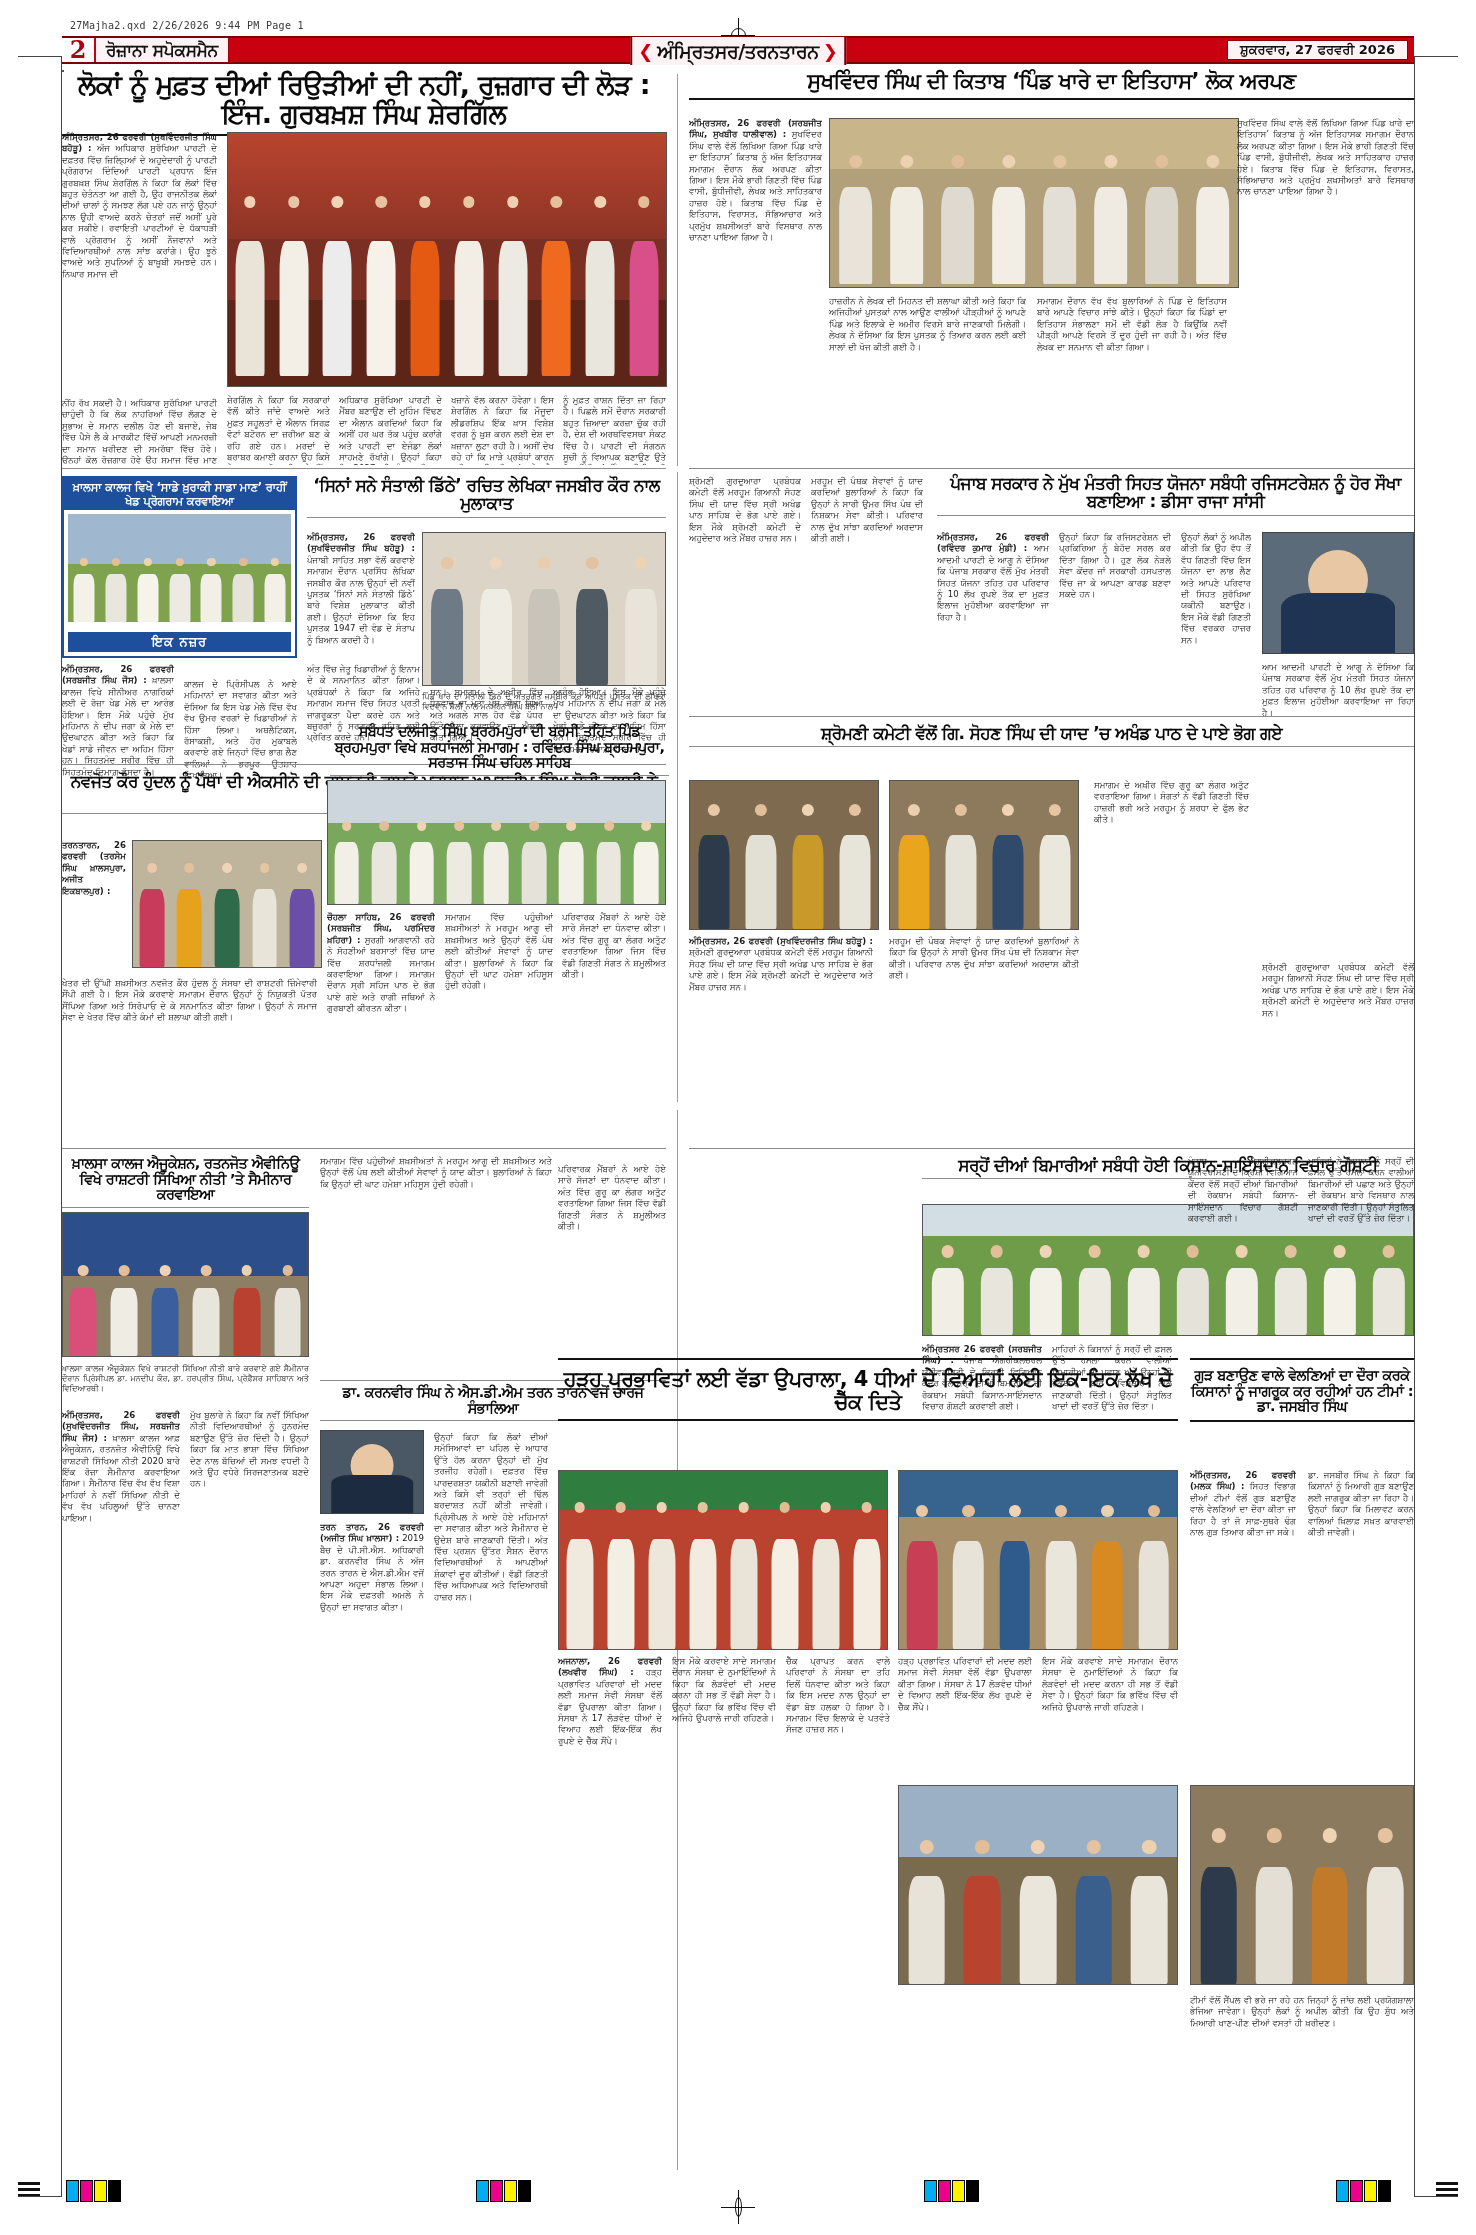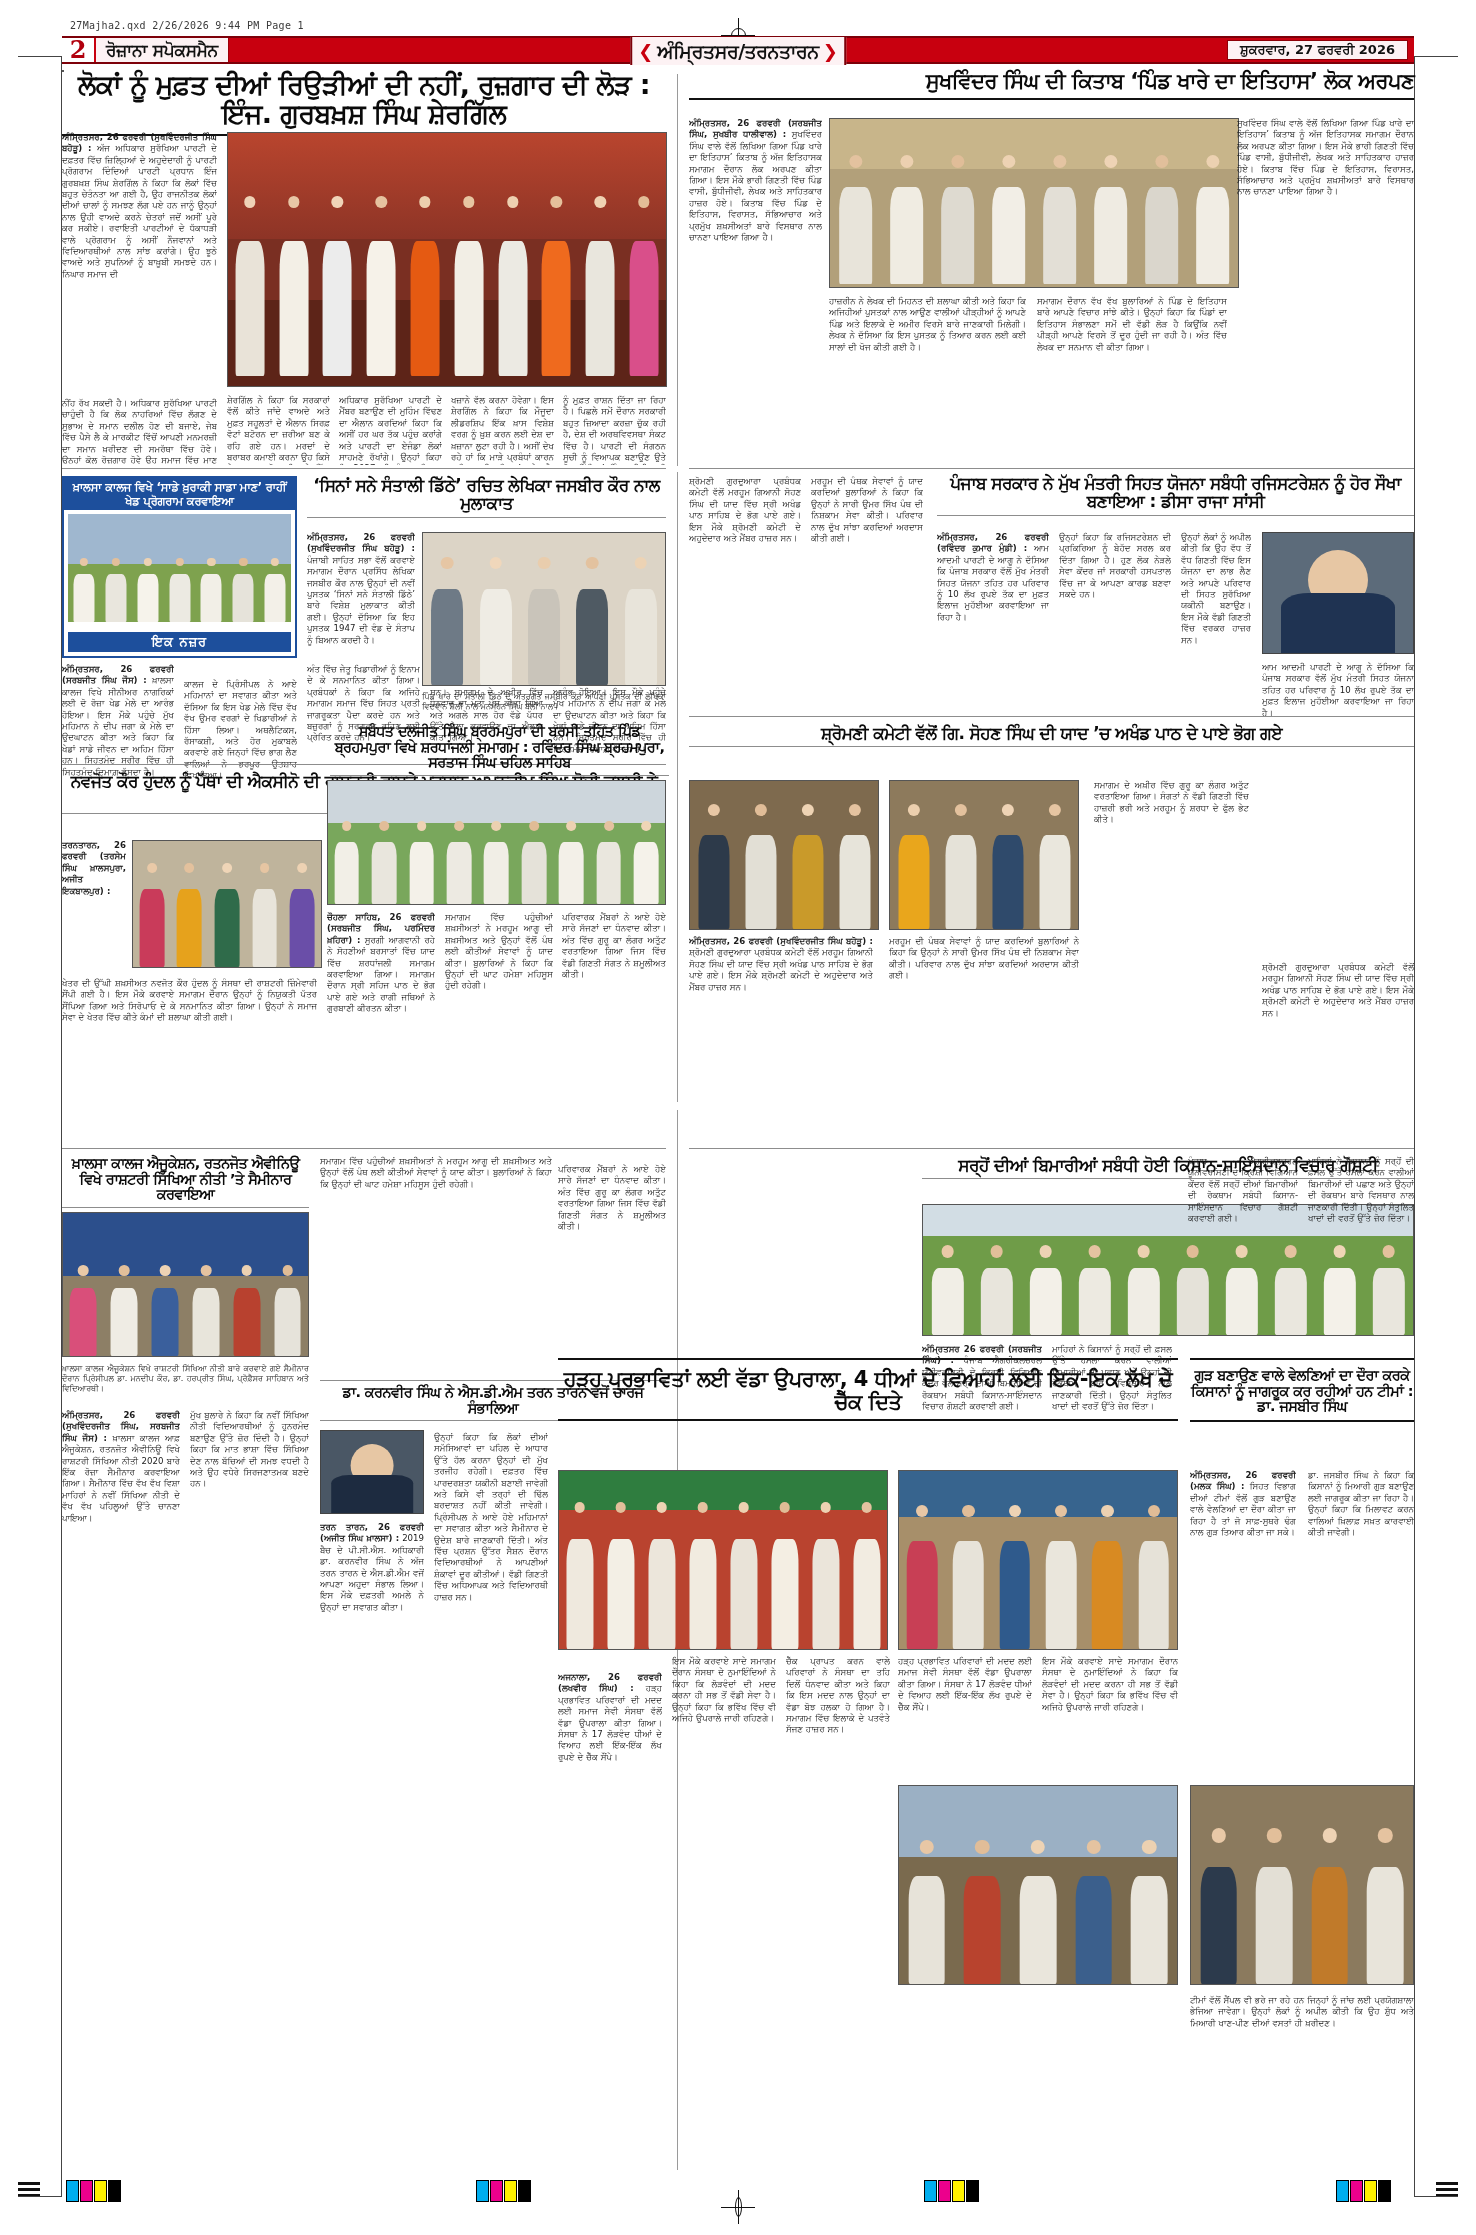--- a/index.html
+++ b/index.html
@@ -237,21 +237,21 @@
     <span>ਅੱਜ ਅਧਿਕਾਰ ਸੁਰੱਖਿਆ ਪਾਰਟੀ ਦੇ ਦਫ਼ਤਰ ਵਿੱਚ ਜ਼ਿਲ੍ਹਿਆਂ ਦੇ ਅਹੁਦੇਦਾਰੀ ਨੂੰ ਪਾਰਟੀ ਪ੍ਰੋਗਰਾਮ ਦਿੰਦਿਆਂ ਪਾਰਟੀ ਪ੍ਰਧਾਨ ਇੰਜ ਗੁਰਬਖ਼ਸ਼ ਸਿੰਘ ਸ਼ੇਰਗਿੱਲ ਨੇ ਕਿਹਾ ਕਿ ਲੋਕਾਂ ਵਿੱਚ ਬਹੁਤ ਚੇਤੰਨਤਾ ਆ ਗਈ ਹੈ, ਉਹ ਰਾਜਨੀਤਕ ਲੋਕਾਂ ਦੀਆਂ ਚਾਲਾਂ ਨੂੰ ਸਮਝਣ ਲੱਗ ਪਏ ਹਨ ਜਾਨੂੰ ਉਨ੍ਹਾਂ ਨਾਲ ਉਹੀ ਵਾਅਦੇ ਕਰਨੇ ਚੇਤਰਾਂ ਜਦੋਂ ਅਸੀਂ ਪੂਰੇ ਕਰ ਸਕੀਏ। ਰਵਾਇਤੀ ਪਾਰਟੀਆਂ ਦੇ ਧੱਕਾਧੜੀ ਵਾਲੇ ਪ੍ਰੋਗਰਾਮ ਨੂੰ ਅਸੀਂ ਨੌਜਵਾਨਾਂ ਅਤੇ ਵਿਦਿਆਰਥੀਆਂ ਨਾਲ ਸਾਂਝ ਕਰਾਂਗੇ। ਉਹ ਝੂਠੇ ਵਾਅਦੇ ਅਤੇ ਸੁਪਨਿਆਂ ਨੂੰ ਬਾਖ਼ੂਬੀ ਸਮਝਦੇ ਹਨ। ਨਿਘਾਰ ਸਮਾਜ ਦੀ</span>
   </div>
   <div class="body-txt" style="position:absolute;left:0;top:328px;width:155px;height:66px;"><span>ਨੀਂਹ ਰੱਖ ਸਕਦੀ ਹੈ। ਅਧਿਕਾਰ ਸੁਰੱਖਿਆ ਪਾਰਟੀ ਚਾਹੁੰਦੀ ਹੈ ਕਿ ਲੋਕ ਨਾਹਰਿਆਂ ਵਿੱਚ ਲੱਗਣ ਦੇ ਸੁਭਾਅ ਦੇ ਸਮਾਨ ਦਲੀਲ ਹੋਣ ਦੀ ਬਜਾਏ, ਜੇਬ ਵਿੱਚ ਪੈਸੇ ਲੈ ਕੇ ਮਾਰਕੀਟ ਵਿੱਚੋਂ ਆਪਣੀ ਮਨਮਰਜ਼ੀ ਦਾ ਸਮਾਨ ਖ਼ਰੀਦਣ ਦੀ ਸਮਰੱਥਾ ਵਿੱਚ ਹੋਵੇ। ਉਨ੍ਹਾਂ ਕੋਲ ਰੋਜ਼ਗਾਰ ਹੋਵੇ ਉਹ ਸਮਾਜ ਵਿੱਚ ਮਾਣ ਸਨਮਾਨ ਦੀ ਜ਼ਿੰਦਗੀ ਜੀਵੇ। ਸਰਕਾਰ ਦੀ ਜ਼ਿੰਮੇਵਾਰੀ ਬਣਦੀ ਹੈ ਕਿ ਉਹ ਲੋਕਾਂ ਨੂੰ ਮੁਫ਼ਤ ਦੀਆਂ ਰਿਉੜੀਆਂ ਵੰਡਣ ਦੀ ਥਾਂ ਰੁਜ਼ਗਾਰ ਮੁਹੱਈਆ ਕਰਵਾਏ।</span></div>
 
   <div class="body-txt" style="position:absolute;left:165px;top:325px;width:103px;height:70px;"><span>ਸ਼ੇਰਗਿੱਲ ਨੇ ਕਿਹਾ ਕਿ ਸਰਕਾਰਾਂ ਵੱਲੋਂ ਕੀਤੇ ਜਾਂਦੇ ਵਾਅਦੇ ਅਤੇ ਮੁਫ਼ਤ ਸਹੂਲਤਾਂ ਦੇ ਐਲਾਨ ਸਿਰਫ਼ ਵੋਟਾਂ ਬਟੋਰਨ ਦਾ ਜ਼ਰੀਆ ਬਣ ਕੇ ਰਹਿ ਗਏ ਹਨ। ਮਰਦਾਂ ਦੇ ਬਰਾਬਰ ਕਮਾਈ ਕਰਨਾ ਉਹ ਕਿਸੇ ਦੇ ਮੁਥਾਜ ਨਾ ਹੋਣ। ਇਸ ਸ਼ੇਰਗਿੱਲ ਨੇ ਕਿਹਾ ਕਿ ਅਧਿਕਾਰ ਸੁਰੱਖਿਆ ਪਾਰਟੀ ਦੇਸ਼ ਦਾ ਮੁਦਰਾ/ਰੋਜ਼ਗਾਰ ਢਾਂਚਾ ਮਜ਼ਬੂਤ ਕਰੇਗੀ। ਪੀ ਡਬਲਿਊ ਡੀ, ਪ੍ਰਾਇਮਰੀ ਸਿੱਖਿਆ ਅਤੇ ਪ੍ਰਾਇਮਰੀ ਹੈਲਥ ਸਿਸਟਮ ਨੂੰ ਐਕਸ਼ਨ ਕਰਨੇ ਦਾ ਬਣਾਉਣ ਲਈ ਸਾਨੂੰ ਸਭ ਨੂੰ ਬਹੁਤ ਮੇਹਨਤ ਕਰਨੀ ਪਵੇਗੀ।</span></div>
   <div class="body-txt" style="position:absolute;left:277px;top:325px;width:103px;height:70px;"><span>ਅਧਿਕਾਰ ਸੁਰੱਖਿਆ ਪਾਰਟੀ ਦੇ ਮੈਂਬਰ ਬਣਾਉਣ ਦੀ ਮੁਹਿੰਮ ਵਿੱਢਣ ਦਾ ਐਲਾਨ ਕਰਦਿਆਂ ਕਿਹਾ ਕਿ ਅਸੀਂ ਹਰ ਘਰ ਤੱਕ ਪਹੁੰਚ ਕਰਾਂਗੇ ਅਤੇ ਪਾਰਟੀ ਦਾ ਏਜੰਡਾ ਲੋਕਾਂ ਸਾਹਮਣੇ ਰੱਖਾਂਗੇ। ਉਨ੍ਹਾਂ ਕਿਹਾ ਕਿ 2027 ਦੀ ਪੰਜਾਬ ਵਿਧਾਨ ਸਭਾ ਚੋਣ ਵਿੱਚ ਪਾਰਟੀ ਸਾਰੀਆਂ 117 ਸੀਟਾਂ ਉਤੇ ਚੋਣ ਲੜੇਗੀ ਅਤੇ ਲੋਕਾਂ ਦੇ ਮੁੱਦਿਆਂ ਨੂੰ ਲੈ ਕੇ ਮੈਦਾਨ ਵਿੱਚ ਉਤਰੇਗੀ।</span></div>
   <div class="body-txt" style="position:absolute;left:389px;top:325px;width:103px;height:70px;"><span>ਖਜ਼ਾਨੇ ਵੱਲ ਕਰਨਾ ਹੋਵੇਗਾ। ਇਸ ਸ਼ੇਰਗਿੱਲ ਨੇ ਕਿਹਾ ਕਿ ਮੌਜੂਦਾ ਲੀਡਰਸ਼ਿਪ ਇੱਕ ਖ਼ਾਸ ਵਿਸ਼ੇਸ਼ ਵਰਗ ਨੂੰ ਖ਼ੁਸ਼ ਕਰਨ ਲਈ ਦੇਸ਼ ਦਾ ਖ਼ਜ਼ਾਨਾ ਲੁਟਾ ਰਹੀ ਹੈ। ਅਸੀਂ ਦੇਖ ਰਹੇ ਹਾਂ ਕਿ ਮਾੜੇ ਪ੍ਰਬੰਧਾਂ ਕਾਰਨ ਅਧਿਆਪਕੀ ਸਿਖਰਾਂ ਤੇ ਹੈ, ਬੇਰੁਜ਼ਗਾਰੀ ਅਤੇ ਭ੍ਰਿਸ਼ਟਾਚਾਰ ਕਾਰਨ ਜਵਾਨੀ ਬਾਹਰ ਜਾ ਰਹੀ ਹੈ, ਗਲੀਚੀ ਸੇਵਾ ਤੋਂ ਹੇਠਾਂ ਲੋਕਾਂ ਦੀ ਗਿਣਤੀ 60% ਤੋਂ ਵੱਧ ਹੈ, ਸਰਕਾਰੀ ਅੰਕੜੇ ਮੁਤਾਬਕ 80 ਕਰੋੜ ਲੋਕਾਂ</span></div>
   <div class="body-txt" style="position:absolute;left:501px;top:325px;width:103px;height:70px;"><span>ਨੂੰ ਮੁਫ਼ਤ ਰਾਸ਼ਨ ਦਿੱਤਾ ਜਾ ਰਿਹਾ ਹੈ। ਪਿਛਲੇ ਸਮੇਂ ਦੌਰਾਨ ਸਰਕਾਰੀ ਬਹੁਤ ਜ਼ਿਆਦਾ ਕਰਜ਼ਾ ਚੁੱਕ ਰਹੀ ਹੈ, ਦੇਸ਼ ਦੀ ਅਰਥਵਿਵਸਥਾ ਸੰਕਟ ਵਿੱਚ ਹੈ। ਪਾਰਟੀ ਦੀ ਸੰਗਠਨ ਸੂਚੀ ਨੂੰ ਵਿਆਪਕ ਬਣਾਉਣ ਉਤੇ ਜ਼ੋਰ ਦਿੰਦਿਆਂ ਨਿੰਦਾ ਕੀਤੀ ਗਈ ਅਤੇ ਕਿਹਾ ਕਿ ਲੋਕਾਂ ਨੂੰ ਜਾਗਰੂਕ ਕਰਨ ਲਈ ਹਰ ਹੀਲਾ ਵਰਤਿਆ ਜਾਵੇਗਾ।</span></div>
 
   <div class="col" style="left:627px; top:0; width:725px;">
-    <div class="hl hl-lg" style="text-align:right;">ਸੁਖਵਿੰਦਰ ਸਿੰਘ ਦੀ ਕਿਤਾਬ ‘ਪਿੰਡ ਖਾਰੇ ਦਾ ਇਤਿਹਾਸ’ ਲੋਕ ਅਰਪਣ</div>
+    <div class="hl hl-lg" style="text-align:center;">ਸੁਖਵਿੰਦਰ ਸਿੰਘ ਦੀ ਕਿਤਾਬ ‘ਪਿੰਡ ਖਾਰੇ ਦਾ ਇਤਿਹਾਸ’ ਲੋਕ ਅਰਪਣ</div>
     <div class="rule-thick" style="margin-top:5px;"></div>
   </div>
 
   <div class="photo" style="position:absolute; left:767px; top:48px; width:410px; height:170px;">
     <div class="sky" style="background:#c8b58a; height:30%;"></div>
     <div style="position:absolute;left:0;right:0;top:30%;bottom:0;background:#b2a07a;"></div>
     <div class="figure-row" style="bottom:2%;height:80%;">
       <div class="fig">
           <div class="head" style="background:#e3c29f;"></div>
           <div class="body" style="background:#e8e4da;"></div>
@@ -670,21 +670,21 @@
           <div class="head" style="background:#edd2b2;"></div>
           <div class="body" style="background:#ebe5da;"></div>
         </div>
       <div class="fig">
           <div class="head" style="background:#e4c2a0;"></div>
           <div class="body" style="background:#f2ece1;"></div>
         </div>
     </div>
   </div>
 
-  <div class="body-txt" style="position:absolute;left:496px;top:1586px;width:104px;height:460px;margin-top:16px;">
+  <div class="body-txt" style="position:absolute;left:496px;top:1586px;width:104px;height:460px;">
     <span class="dateline">ਅਜਨਾਲਾ, 26 ਫਰਵਰੀ (ਲਖਵੀਰ ਸਿੰਘ) :</span>
     <span>ਹੜ੍ਹ ਪ੍ਰਭਾਵਿਤ ਪਰਿਵਾਰਾਂ ਦੀ ਮਦਦ ਲਈ ਸਮਾਜ ਸੇਵੀ ਸੰਸਥਾ ਵੱਲੋਂ ਵੱਡਾ ਉਪਰਾਲਾ ਕੀਤਾ ਗਿਆ। ਸੰਸਥਾ ਨੇ 17 ਲੋੜਵੰਦ ਧੀਆਂ ਦੇ ਵਿਆਹ ਲਈ ਇੱਕ-ਇੱਕ ਲੱਖ ਰੁਪਏ ਦੇ ਚੈੱਕ ਸੌਂਪੇ।</span>
   </div>
   <div class="body-txt" style="position:absolute;left:610px;top:1586px;width:104px;height:460px;"><span>ਇਸ ਮੌਕੇ ਕਰਵਾਏ ਸਾਦੇ ਸਮਾਗਮ ਦੌਰਾਨ ਸੰਸਥਾ ਦੇ ਨੁਮਾਇੰਦਿਆਂ ਨੇ ਕਿਹਾ ਕਿ ਲੋੜਵੰਦਾਂ ਦੀ ਮਦਦ ਕਰਨਾ ਹੀ ਸਭ ਤੋਂ ਵੱਡੀ ਸੇਵਾ ਹੈ। ਉਨ੍ਹਾਂ ਕਿਹਾ ਕਿ ਭਵਿੱਖ ਵਿੱਚ ਵੀ ਅਜਿਹੇ ਉਪਰਾਲੇ ਜਾਰੀ ਰਹਿਣਗੇ।</span></div>
   <div class="body-txt" style="position:absolute;left:724px;top:1586px;width:104px;height:460px;"><span>ਚੈੱਕ ਪ੍ਰਾਪਤ ਕਰਨ ਵਾਲੇ ਪਰਿਵਾਰਾਂ ਨੇ ਸੰਸਥਾ ਦਾ ਤਹਿ ਦਿਲੋਂ ਧੰਨਵਾਦ ਕੀਤਾ ਅਤੇ ਕਿਹਾ ਕਿ ਇਸ ਮਦਦ ਨਾਲ ਉਨ੍ਹਾਂ ਦਾ ਵੱਡਾ ਬੋਝ ਹਲਕਾ ਹੋ ਗਿਆ ਹੈ। ਸਮਾਗਮ ਵਿੱਚ ਇਲਾਕੇ ਦੇ ਪਤਵੰਤੇ ਸੱਜਣ ਹਾਜ਼ਰ ਸਨ।</span></div>
 
   <div class="photo" style="position:absolute;left:836px;top:1400px;width:280px;height:180px;">
     <div class="sky" style="background:#37648e;height:26%;"></div>
     <div style="position:absolute;left:0;right:0;top:26%;bottom:0;background:#a78f6a;"></div>
     <div class="figure-row" style="bottom:0;height:84%;">

